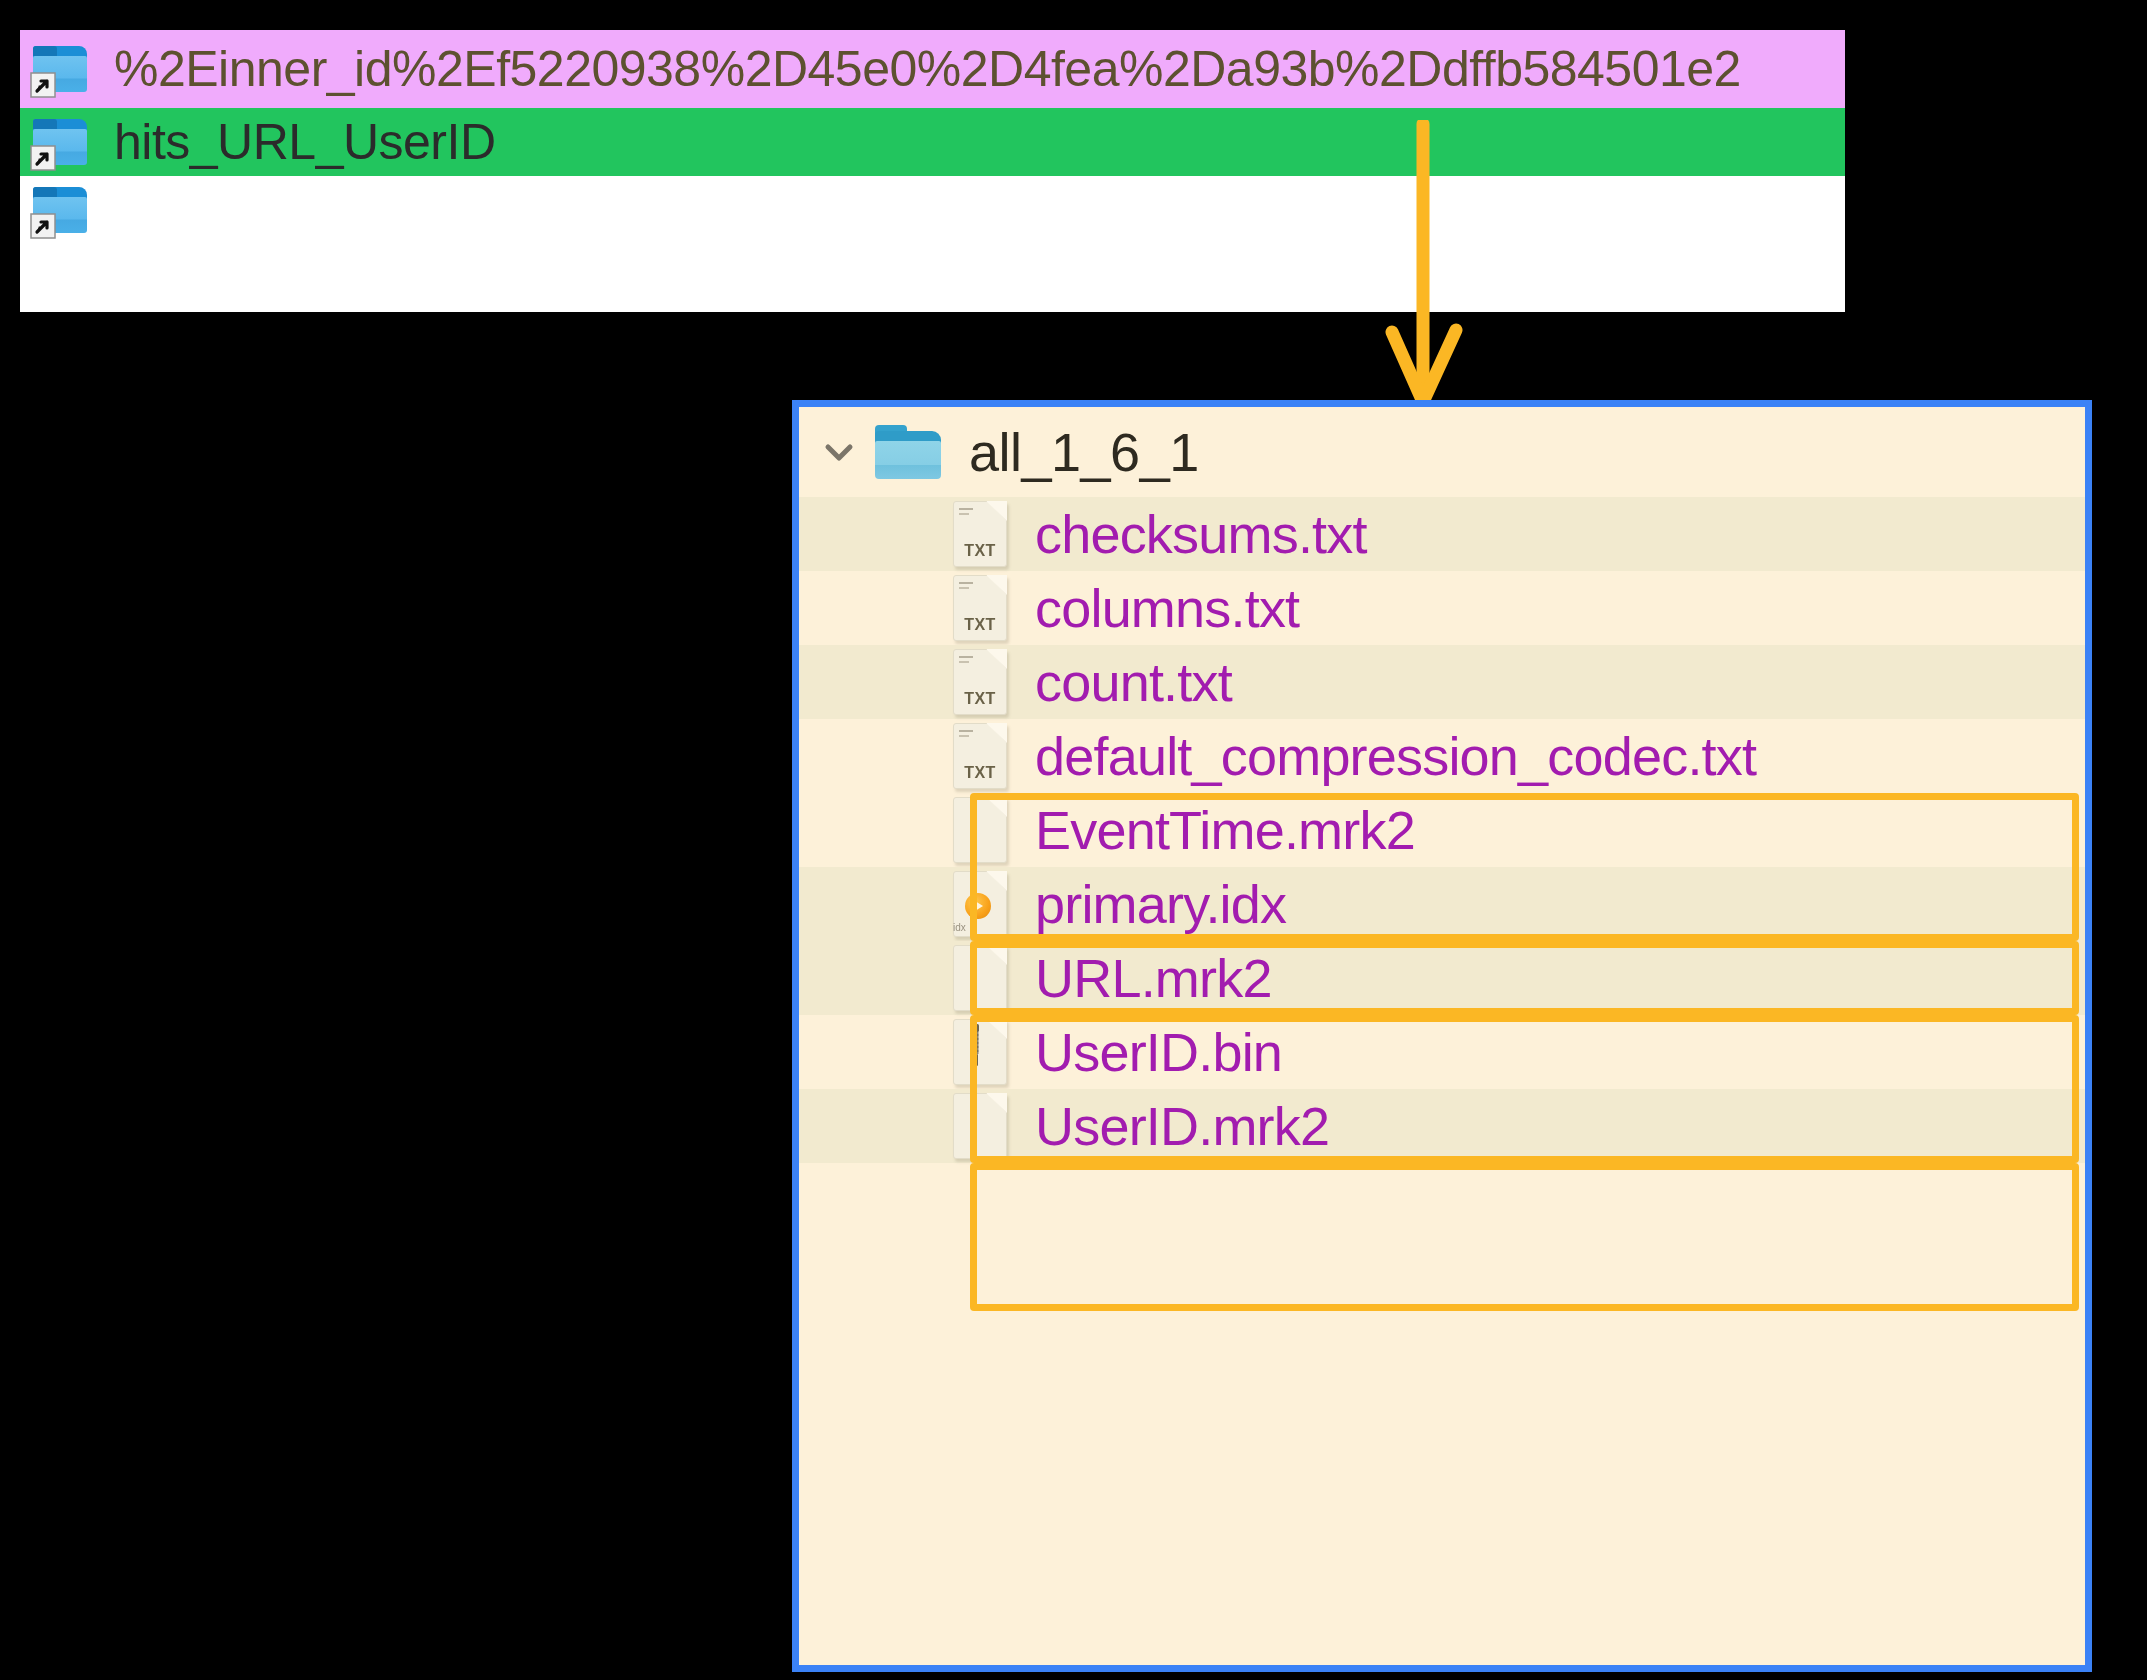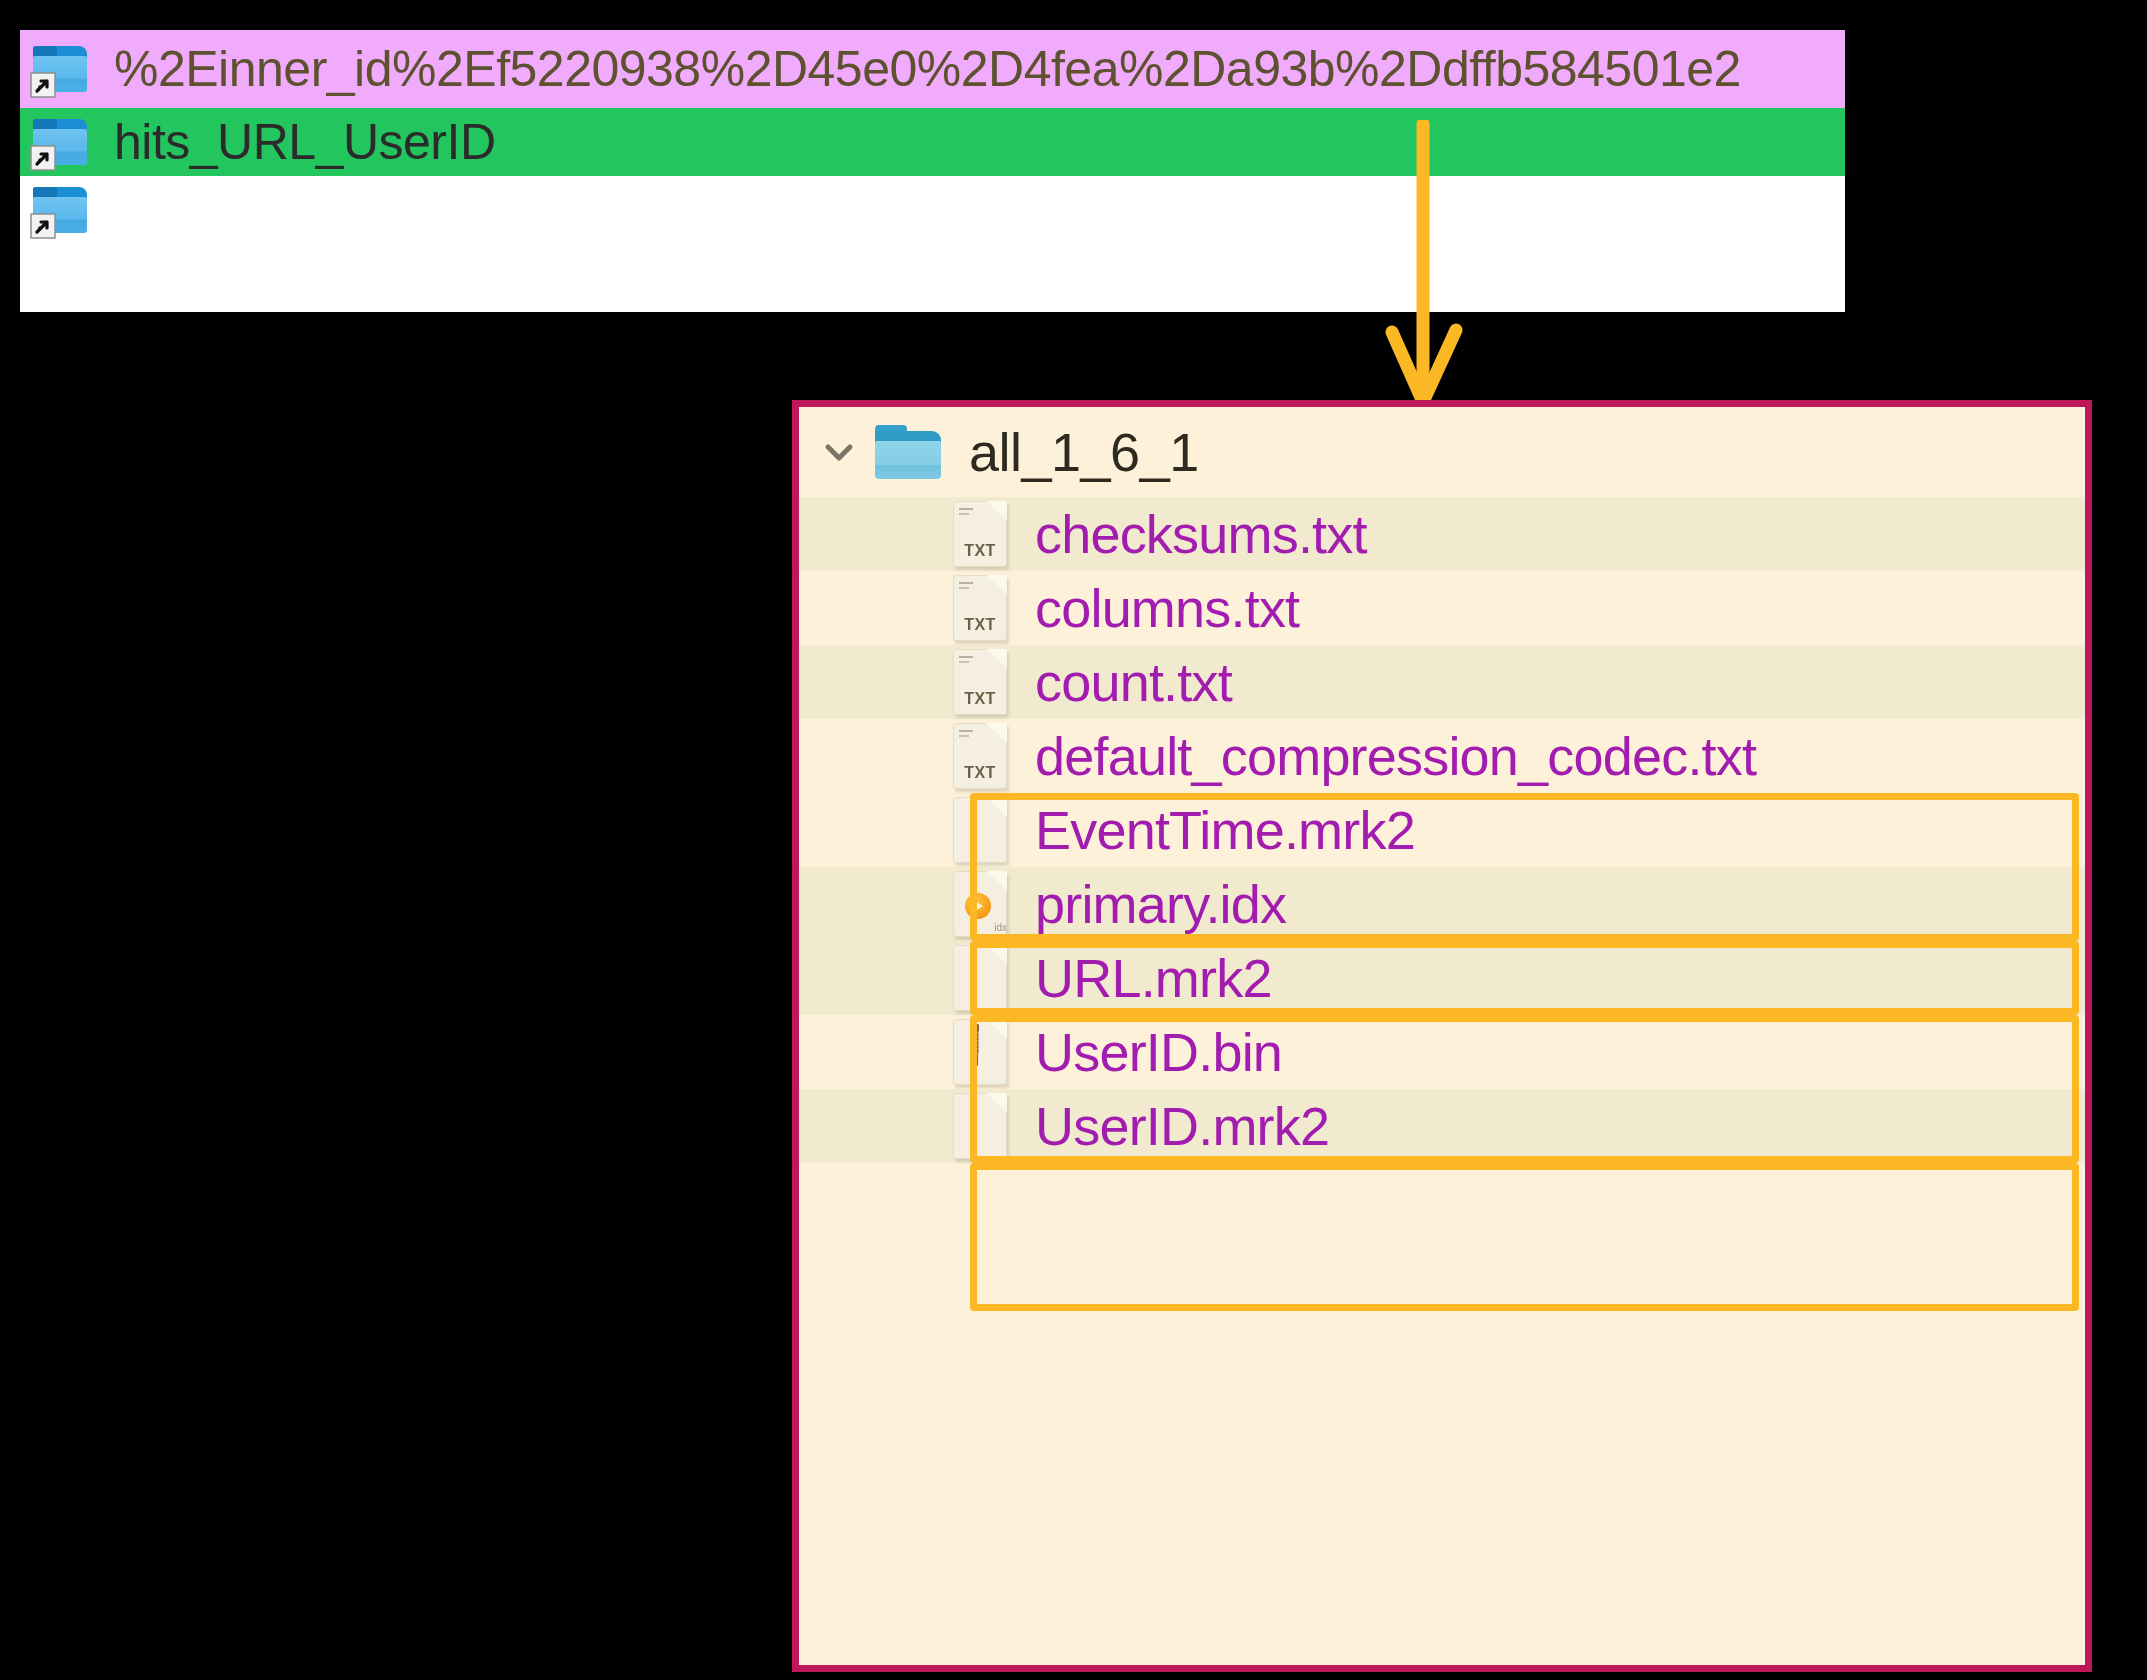--- a/index.html
+++ b/index.html
@@ -94,21 +94,21 @@
   }
 
   
   #main-panel {
     position: absolute;
     left: 792px;
     top: 400px;
     width: 1300px;
     height: 1272px;
     background: #fdf1d9;
-    border: 7px solid #be185d;
+    border: 7px solid #3b82f6;
     box-sizing: border-box;
     overflow: hidden;
   }
 
   .tree-row {
     display: flex;
     align-items: center;
     height: 74px;
     box-sizing: border-box;
     position: relative;
@@ -240,21 +240,21 @@
     content: "";
     width: 0; height: 0;
     border-left: 8px solid #fff6e2;
     border-top: 5px solid transparent;
     border-bottom: 5px solid transparent;
     margin-left: 2px;
   }
   .file-icon .idx-tag {
     position: absolute;
     left: 0; right: 0; bottom: 4px;
-    text-align: right;
+    text-align: left;
     font-size: 10px;
     color: #9a9280;
   }
 
   .file-label {
     font-size: 54px;
     color: #a21caf;
     letter-spacing: -0.8px;
     white-space: nowrap;
     margin-left: 22px;

